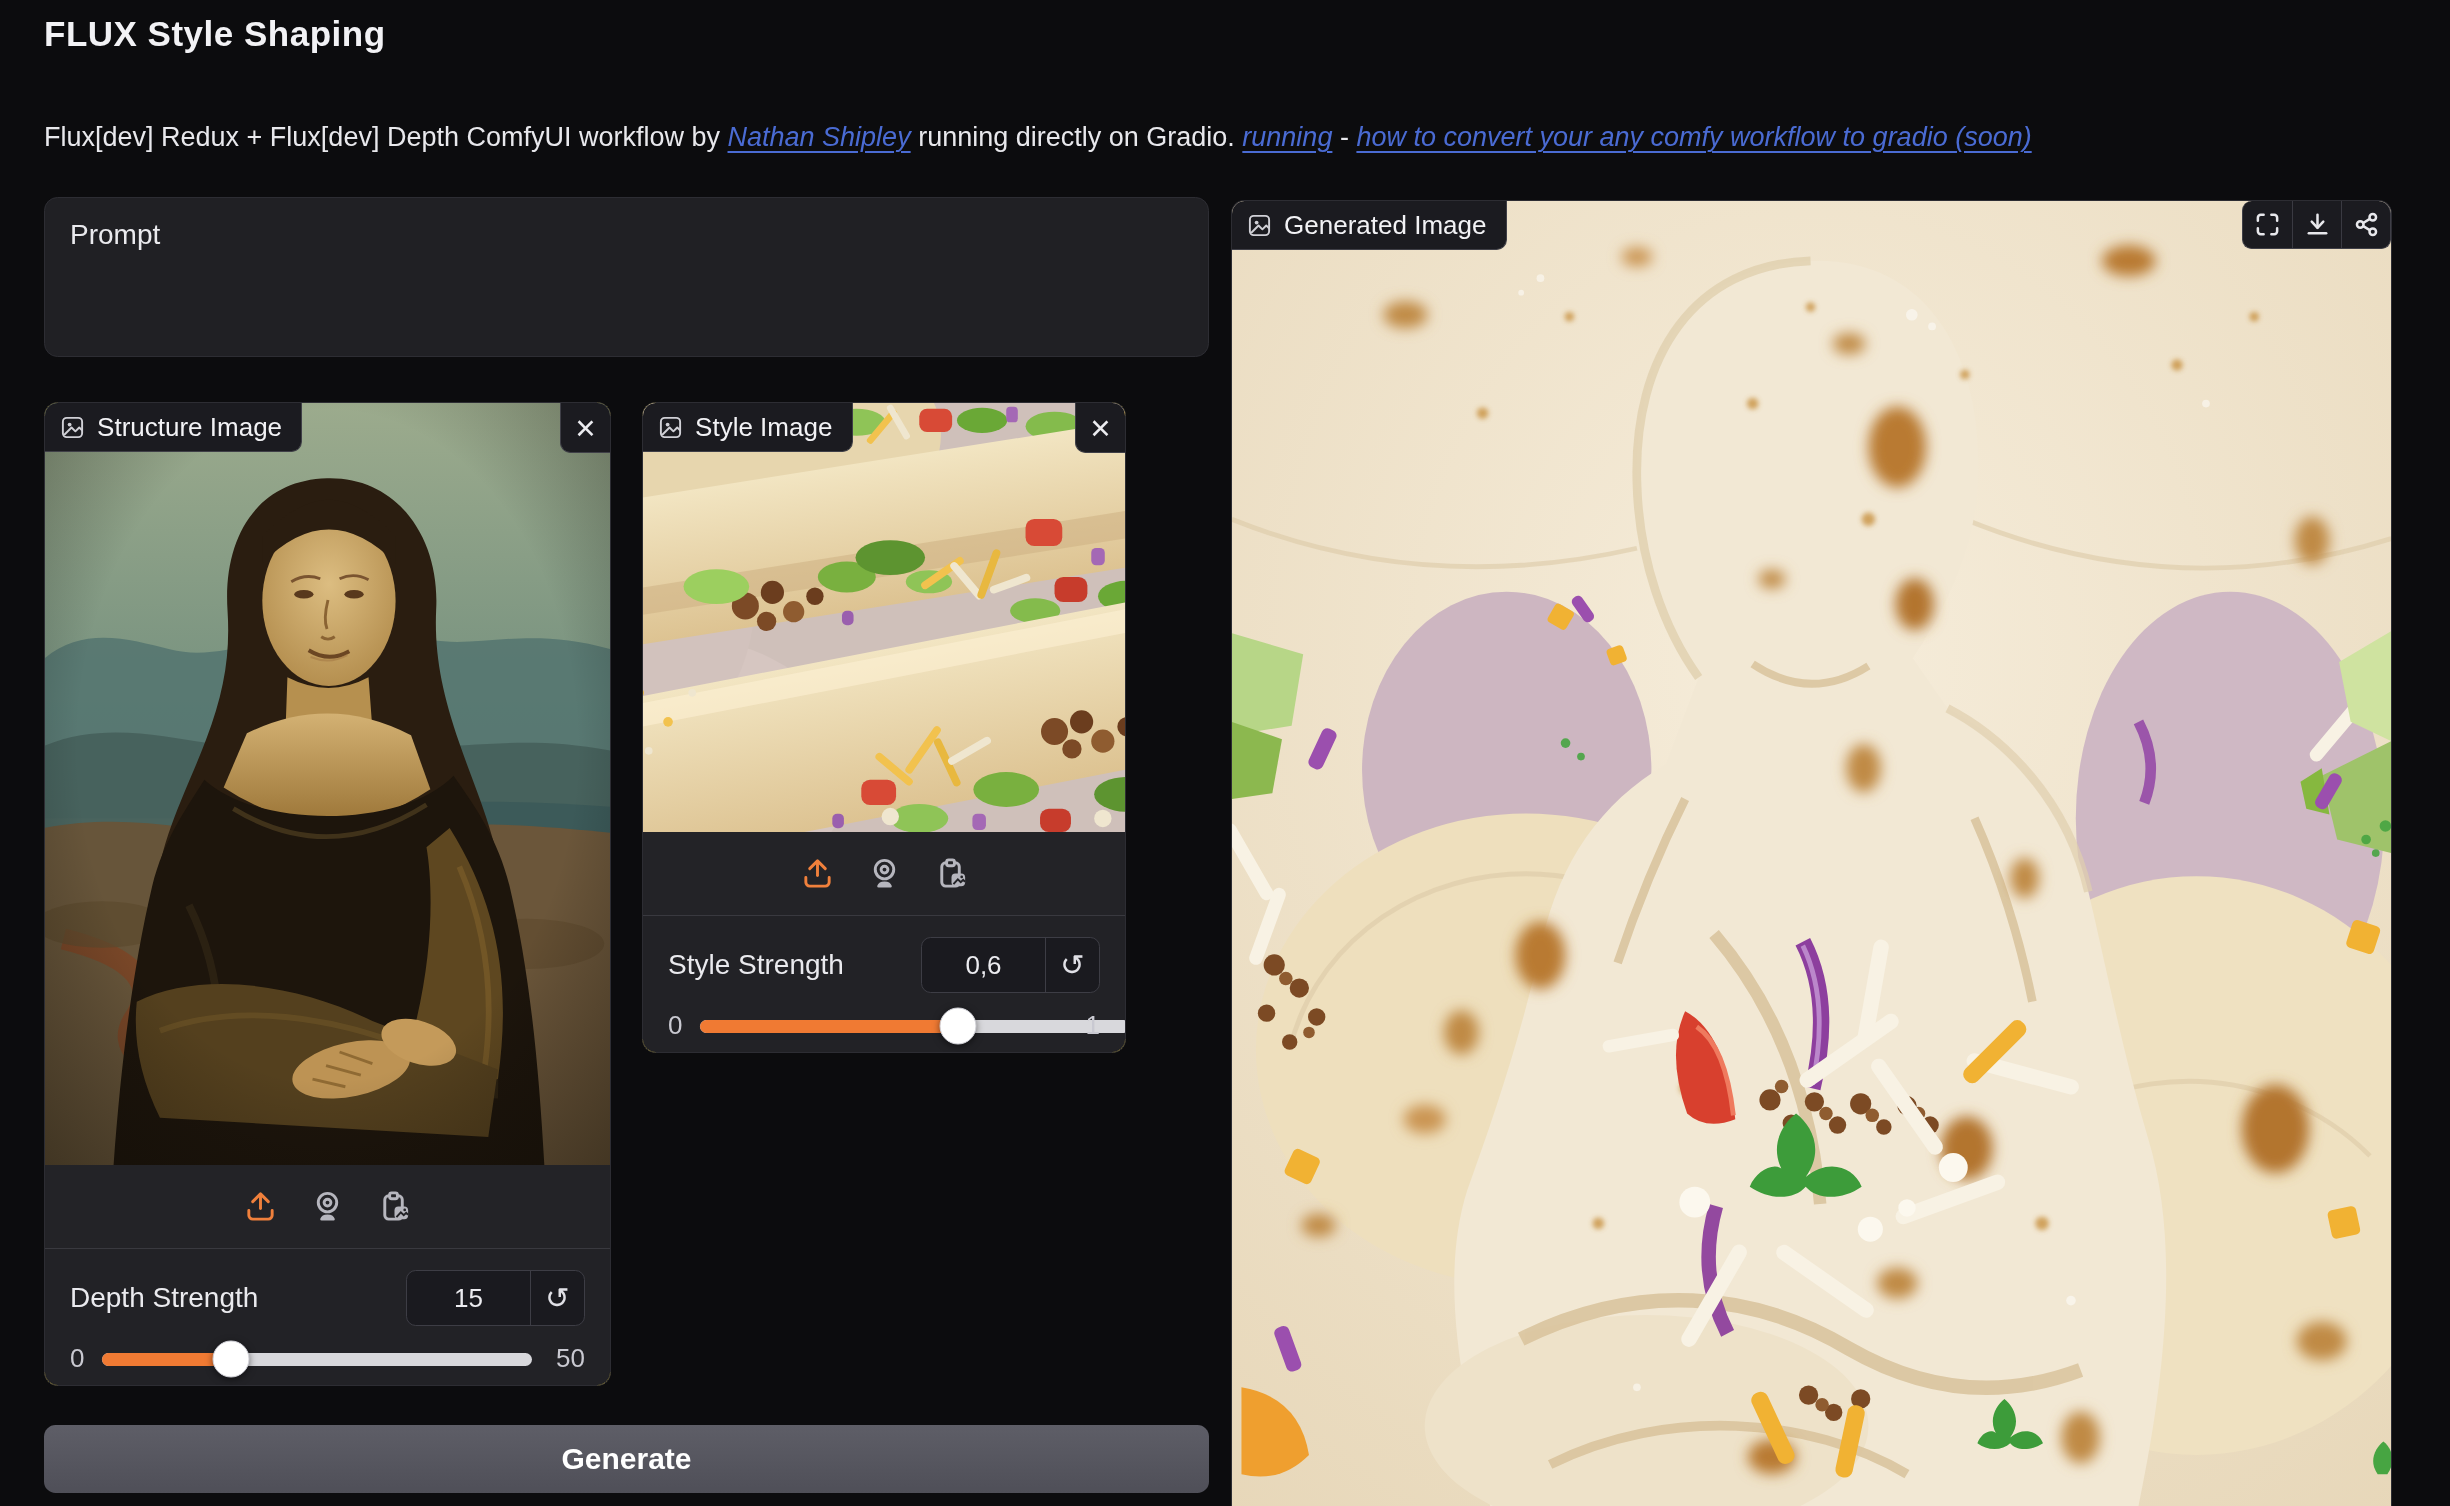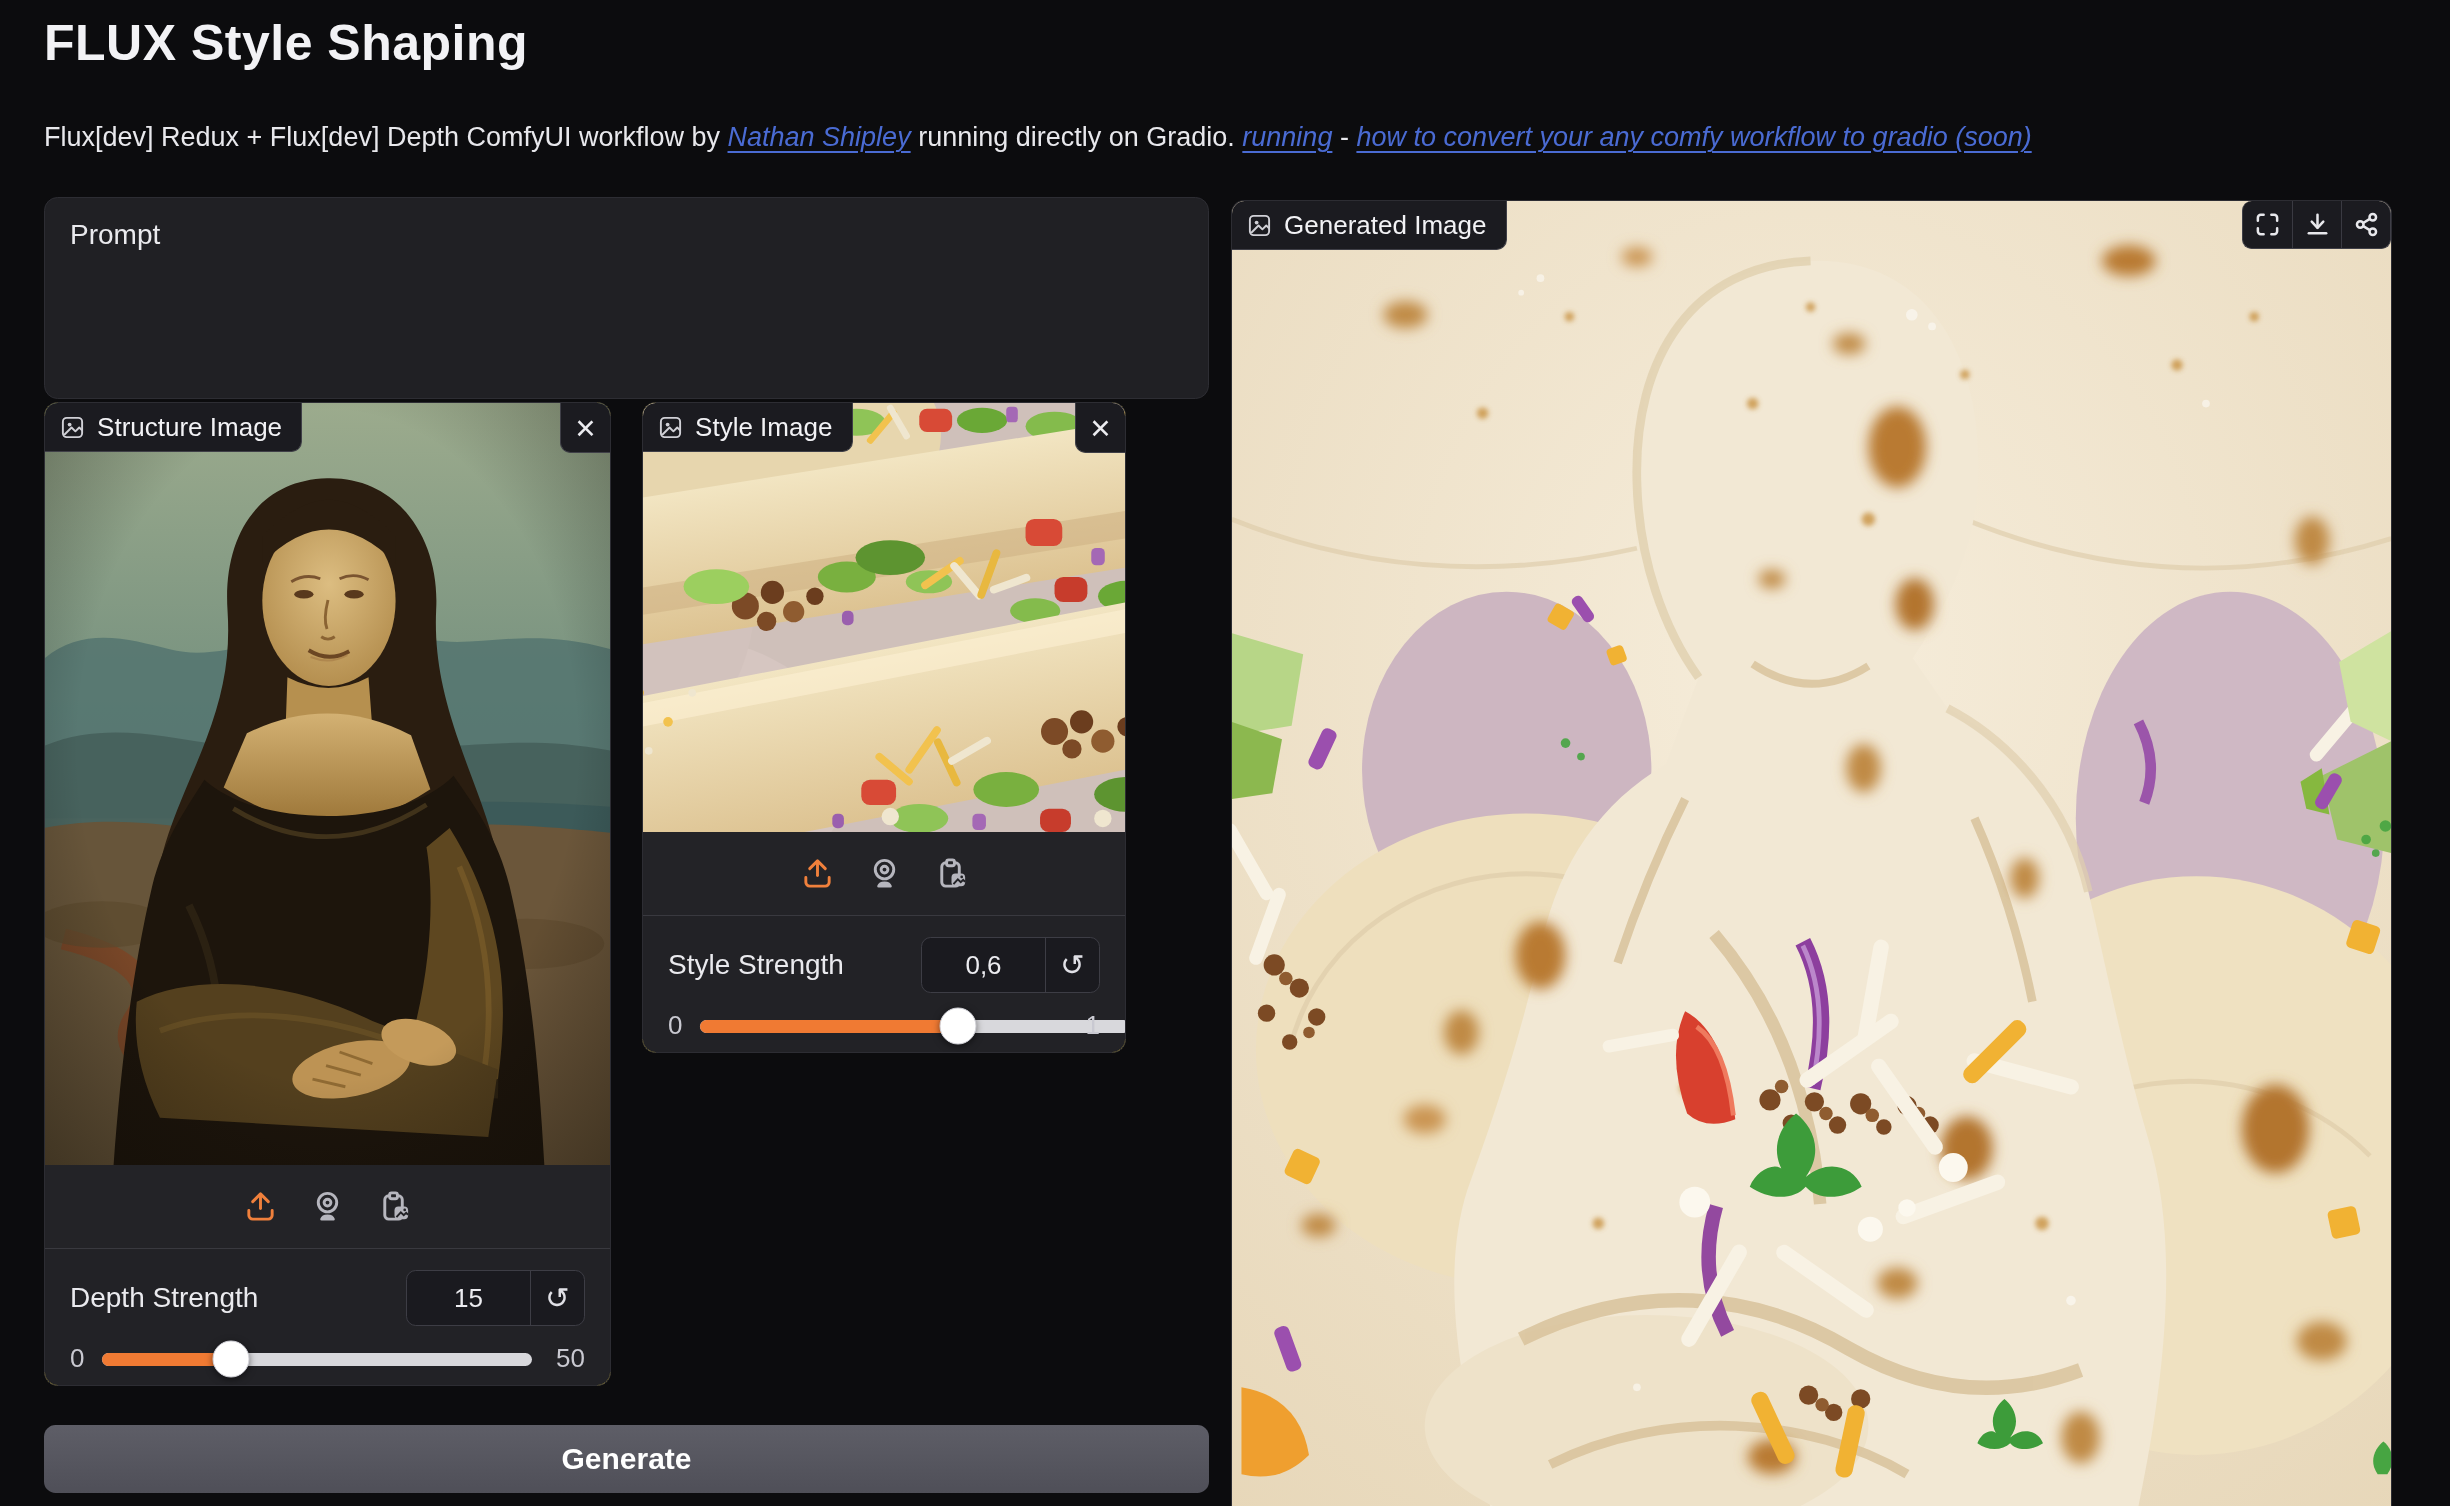--- a/index.html
+++ b/index.html
@@ -1,28 +1,28 @@
 <!DOCTYPE html>
 <html><head>
 <meta charset="utf-8">
 <style>
   html,body{margin:0;padding:0;background:#0c0c0e;}
   body{width:2450px;height:1506px;overflow:hidden;font-family:"Liberation Sans",sans-serif;}
   #root{position:relative;width:2450px;height:1506px;background:#0c0c0e;}
   *{box-sizing:border-box;}
   button{font-family:inherit;background:none;border:none;padding:0;cursor:pointer;}
 
-  .page-title{position:absolute;left:44px;top:13.5px;margin:0;font-size:50px;font-weight:700;color:#f2f2f5;letter-spacing:0.5px;}
+  .page-title{position:absolute;left:44px;top:13.5px;margin:0;font-size:35px;font-weight:700;color:#f2f2f5;letter-spacing:0.5px;}
   .subtitle{position:absolute;left:44px;top:122px;margin:0;font-size:27px;color:#e8e8ec;white-space:nowrap;}
   .subtitle a{color:#4a6bd3;text-decoration:underline;text-underline-offset:4.8px;text-decoration-thickness:1.9px;font-style:italic;}
 
   .panel{position:absolute;background:#202024;border:1px solid #2d2d33;border-radius:13.5px;}
 
   
-  #prompt-panel{left:44px;top:197px;width:1165px;height:202px;}
+  #prompt-panel{left:44px;top:197px;width:1165px;height:160px;}
   .prompt-label{position:absolute;left:25px;top:21px;font-size:28px;color:#eaeaee;}
   .prompt-input{position:absolute;left:25px;top:71px;width:1113px;height:76px;background:#19191d;border:1px solid #3d3d45;border-radius:9.7px;color:#e6e6ea;font-size:27px;padding:0 23px;outline:none;}
   .prompt-input::placeholder{color:#70707c;}
 
   
   .img-card{overflow:hidden;background:#fde047;}
   #structure-card{left:44px;top:402px;width:567px;height:984px;}
   #style-card{left:642px;top:402px;width:484px;height:651px;}
   .img-area{position:relative;width:100%;overflow:hidden;background:#151517;}
   #structure-card .img-area{height:762px;}

